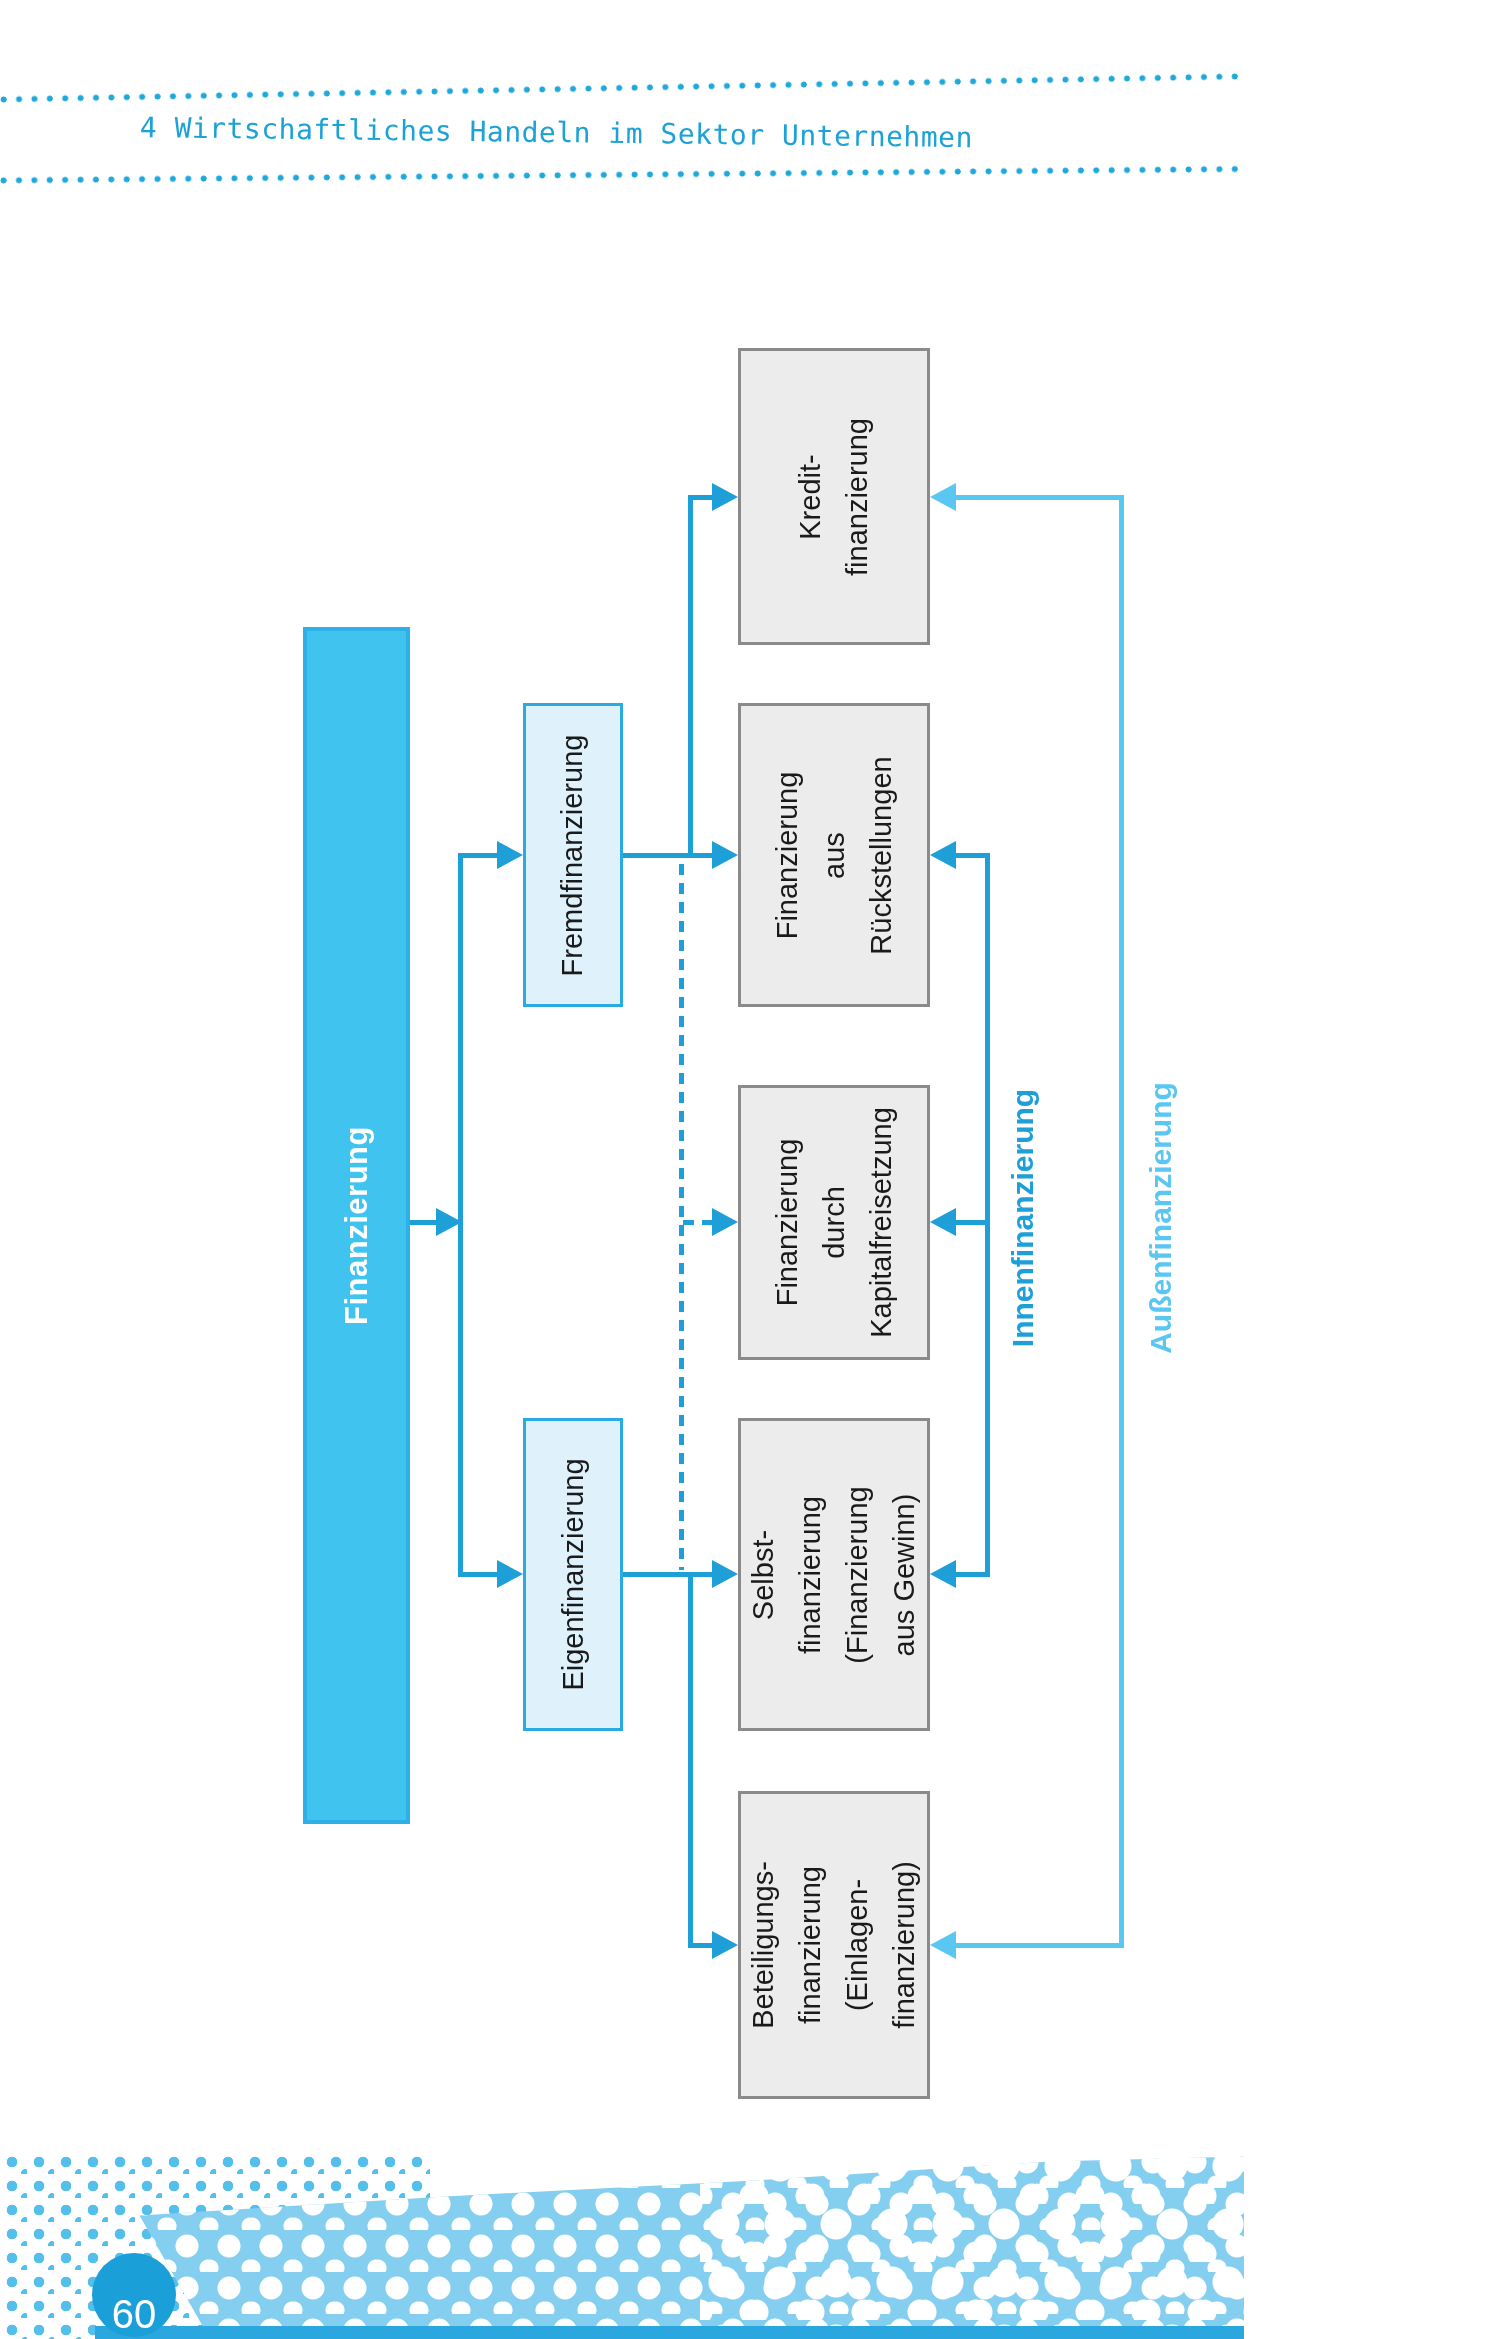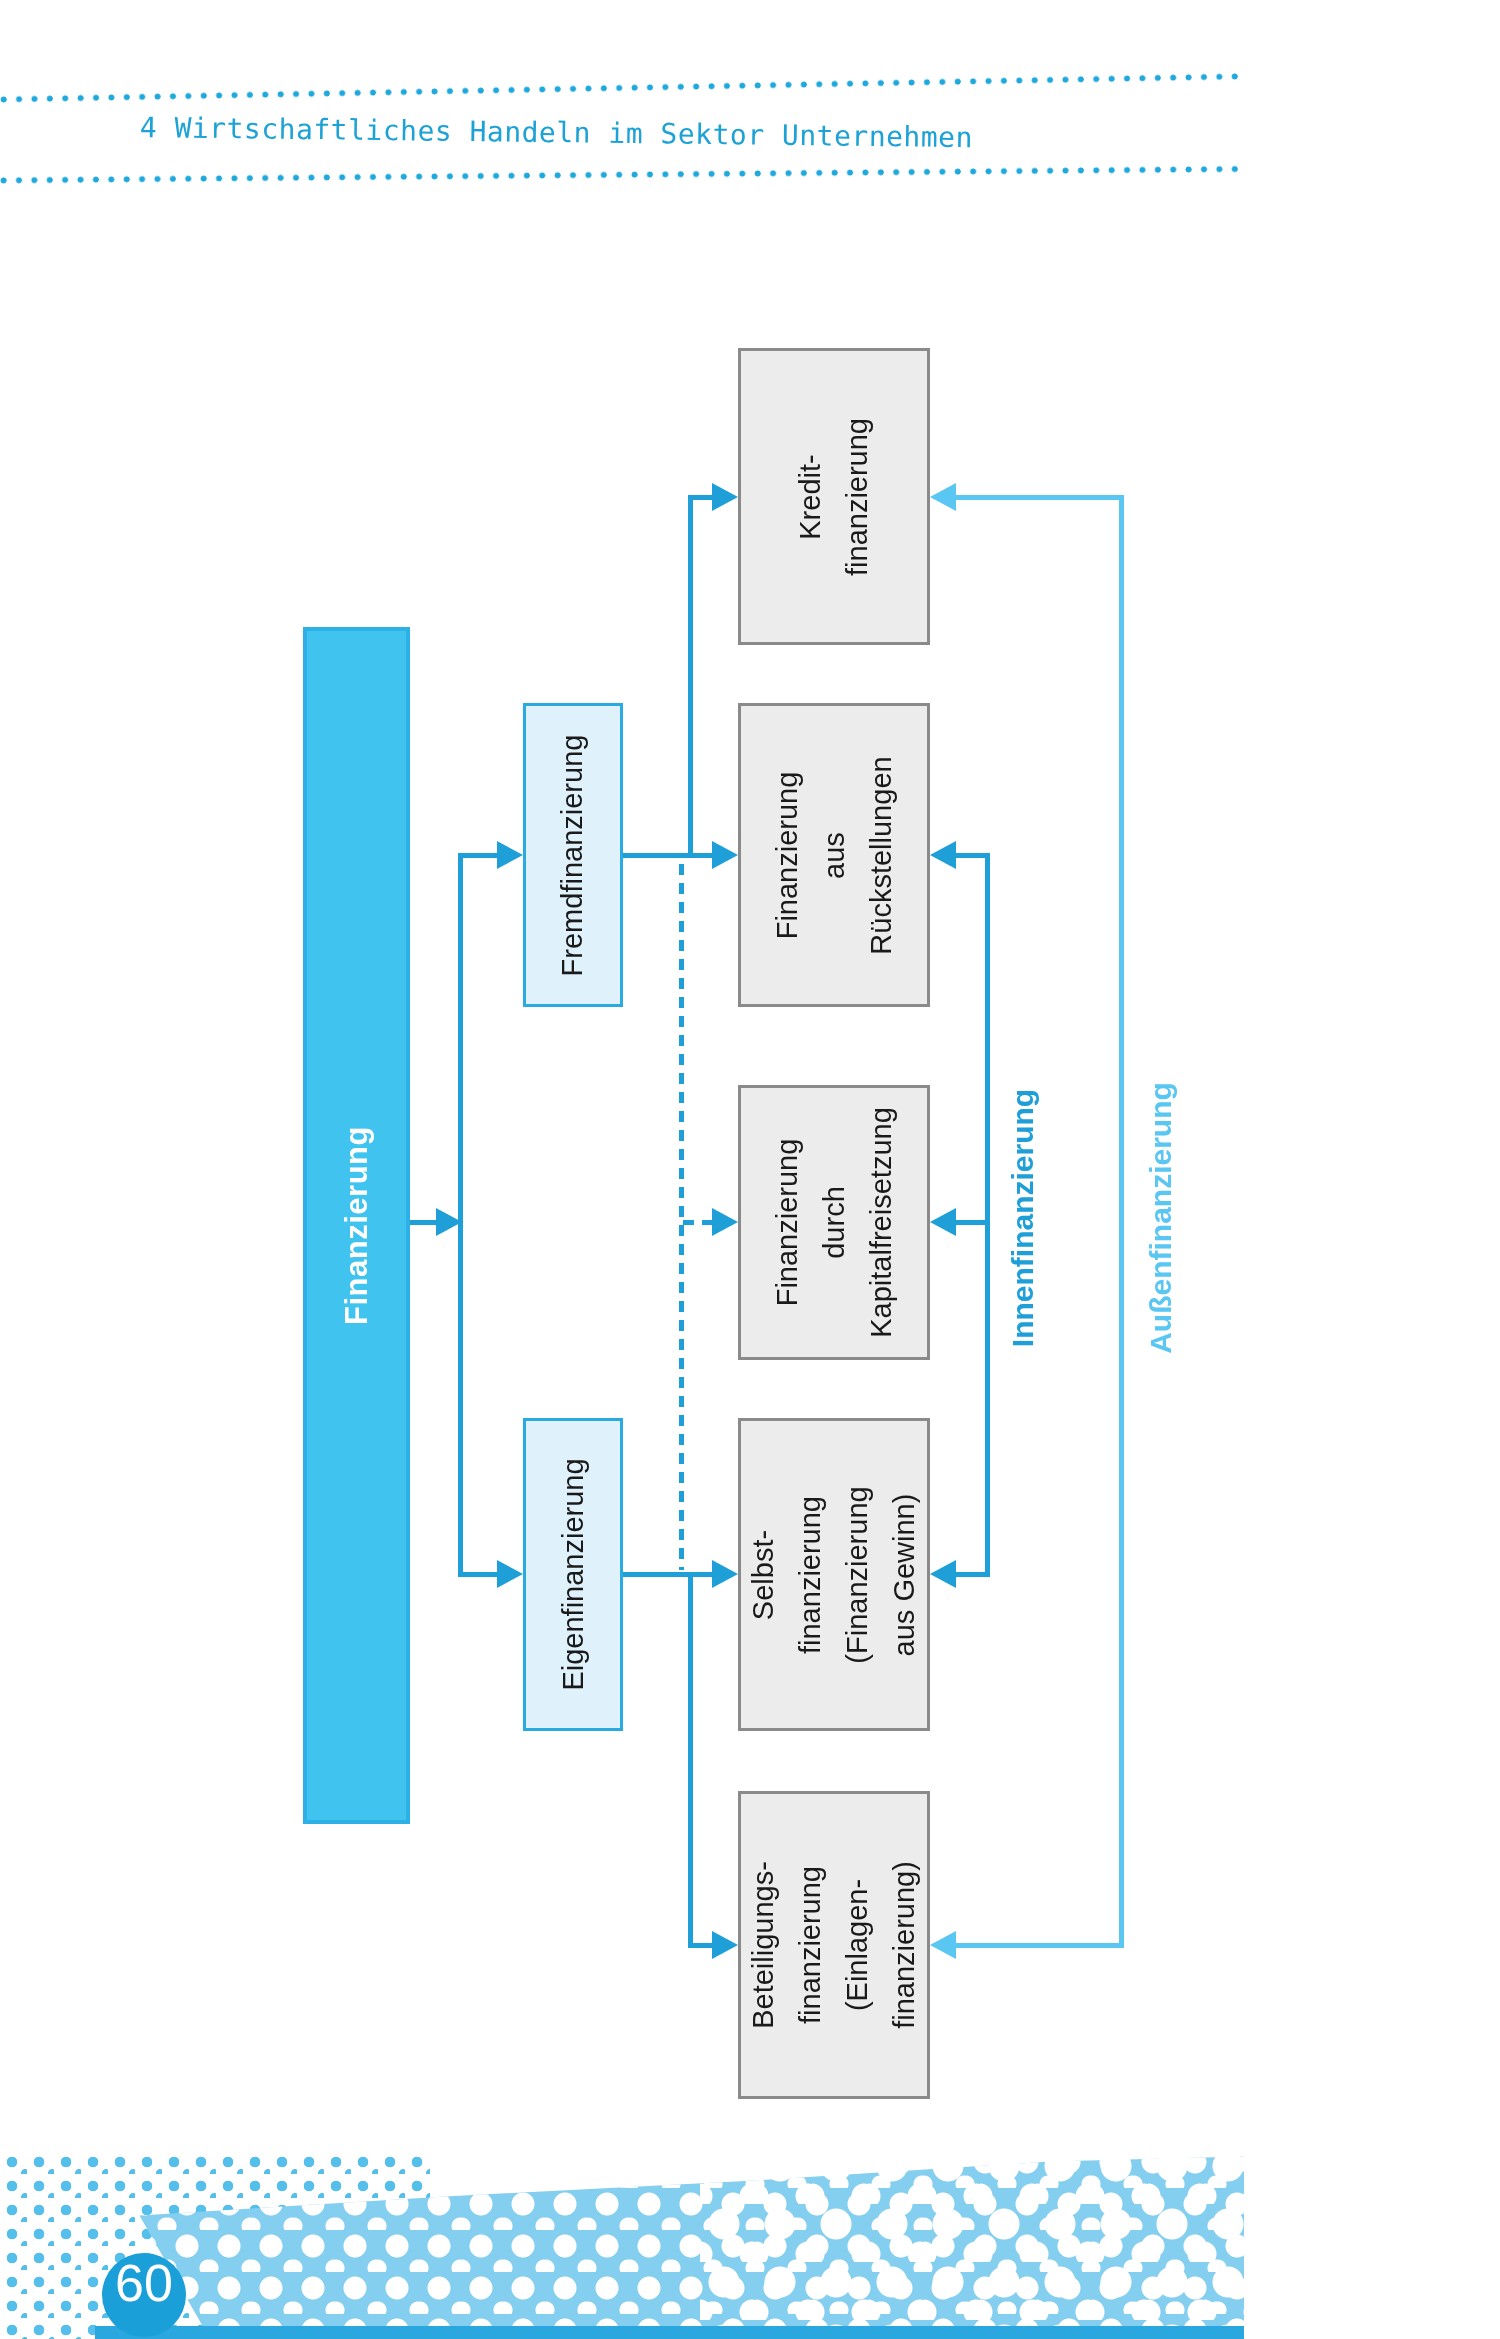--- a/index.html
+++ b/index.html
@@ -59,23 +59,23 @@
     clip-path:polygon(9.3% 36%,30% 26%,50% 18%,70% 8%,100% 2%,100% 100%,14% 100%);}
   .band-big{position:absolute;left:700px;top:2146px;width:800px;height:193px;
     background-image:
       radial-gradient(circle at 24px 20px, #fff 15px, transparent 16px),
       radial-gradient(circle at 0px 50px, #fff 12px, transparent 13px),
       radial-gradient(circle at 52px 50px, #fff 12px, transparent 13px);
     background-size:56px 58px;
     clip-path:polygon(0 16%,40% 7%,100% 2%,100% 100%,0 100%);}
   .bottom-strip{position:absolute;left:95px;top:2326px;width:1405px;height:13px;
     background:var(--c-strip,#2AA7DE);}
-  .badge{position:absolute;left:102px;top:2253px;width:84px;height:84px;border-radius:50%;
-    background:var(--c-badge,#1A9FD9);display:flex;align-items:flex-start;justify-content:center;
-    color:#fff;font-size:52px;}
+  .badge{position:absolute;left:92px;top:2253px;width:84px;height:84px;border-radius:50%;
+    background:var(--c-badge,#1A9FD9);display:flex;align-items:flex-end;justify-content:center;
+    color:#fff;font-size:40px;}
 </style>
 </head>
 <body>
 
 <div class="page">
 
   <div class="dotline" style="left:0;top:82px;width:1505px;transform:rotate(-1.07deg);"></div>
   <h1 class="chapter">4 Wirtschaftliches Handeln im Sektor Unternehmen</h1>
   <div class="dotline" style="left:0;top:170px;width:1505px;transform:rotate(-0.53deg);"></div>
 

